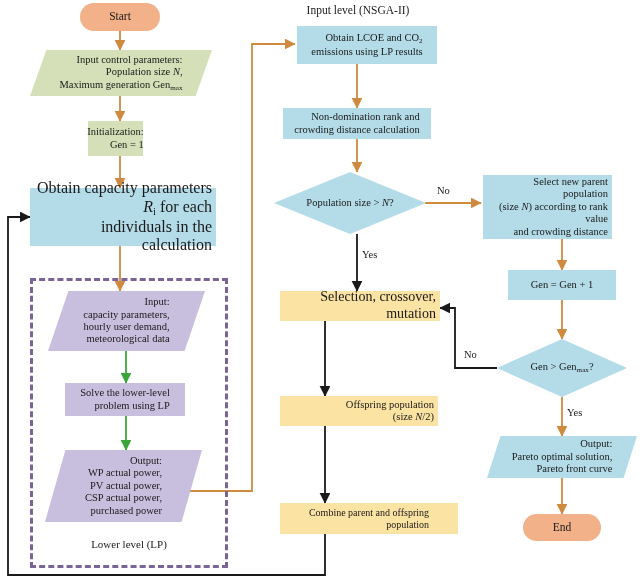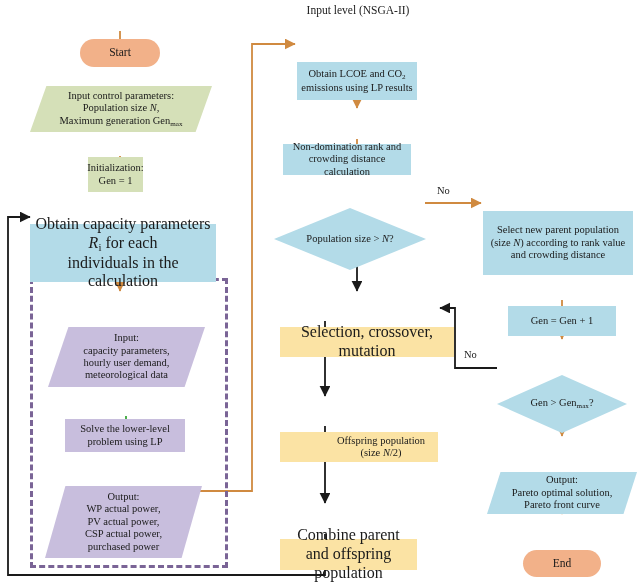--- a/index.html
+++ b/index.html
@@ -19,25 +19,24 @@
     position: absolute;
     left: 0; top: 0;
     width: 640px; height: 585px;
     pointer-events: none;
   }
   .node {
     position: absolute;
     display: flex;
     align-items: center;
     justify-content: center;
-    text-align: center;
+    text-align: right;
     box-sizing: border-box;
     color: #1a1a1a;
     line-height: 1.18;
-    margin-top: 36px;
   }
   .node .txt { position: relative; z-index: 2; padding: 0 4px; }
   .shape-bg {
     position: absolute;
     left: 0; top: 0; right: 0; bottom: 0;
     z-index: 1;
   }
   
   .c-orange { background: #f2b189; }
   .c-green  { background: #d5e0b8; }
@@ -197,60 +196,60 @@
     <div class="shape-bg c-purple"></div>
     <div class="txt">
       <div>Output:</div>
       <div>WP actual power,</div>
       <div>PV actual power,</div>
       <div>CSP actual power,</div>
       <div>purchased power</div>
     </div>
   </div>
 
-  <div class="node rect" style="left:297px; top:26px; width:120px; height:38px; font-size:10.5px;">
+  <div class="node rect" style="left:297px; top:26px; width:140px; height:38px; font-size:10.5px;">
     <div class="shape-bg c-blue"></div>
     <div class="txt">
       <div>Obtain LCOE and CO<sub>2</sub></div>
       <div>emissions using LP results</div>
     </div>
   </div>
 
-  <div class="node rect" style="left:283px; top:108px; width:128px; height:31px; font-size:10.5px;">
+  <div class="node rect" style="left:283px; top:108px; width:148px; height:31px; font-size:10.5px;">
     <div class="shape-bg c-blue"></div>
     <div class="txt">
       <div>Non-domination rank and</div>
       <div>crowding distance calculation</div>
     </div>
   </div>
 
   <div class="node diamond" style="left:274px; top:172px; width:152px; height:62px; font-size:10.5px;">
     <div class="shape-bg c-blue"></div>
     <div class="txt">Population size &gt; <i>N</i>?</div>
   </div>
 
-  <div class="node rect" style="left:280px; top:291px; width:174px; height:30px; font-size:16px;">
+  <div class="node rect" style="left:280px; top:291px; width:160px; height:30px; font-size:14px;">
     <div class="shape-bg c-yellow"></div>
     <div class="txt">Selection, crossover, mutation</div>
   </div>
 
   <div class="node rect" style="left:280px; top:396px; width:158px; height:30px; font-size:10.5px;padding-left:44px;">
     <div class="shape-bg c-yellow"></div>
     <div class="txt">Offspring population (size <i>N</i>/2)</div>
   </div>
 
-  <div class="node rect" style="left:280px; top:503px; width:137px; height:31px; font-size:16px;">
+  <div class="node rect" style="left:280px; top:503px; width:178px; height:31px; font-size:10px;">
     <div class="shape-bg c-yellow"></div>
     <div class="txt">
       <div>Combine parent and offspring</div>
       <div>population</div>
     </div>
   </div>
 
-  <div class="node rect" style="left:483px; top:175px; width:150px; height:64px; font-size:10.5px;">
+  <div class="node rect" style="left:483px; top:175px; width:129px; height:64px; font-size:10.5px;">
     <div class="shape-bg c-blue"></div>
     <div class="txt">
       <div>Select new parent population</div>
       <div>(size <i>N</i>) according to rank value</div>
       <div>and crowding distance</div>
     </div>
   </div>
 
   <div class="node rect" style="left:508px; top:270px; width:108px; height:30px; font-size:10.5px;">
     <div class="shape-bg c-blue"></div>

